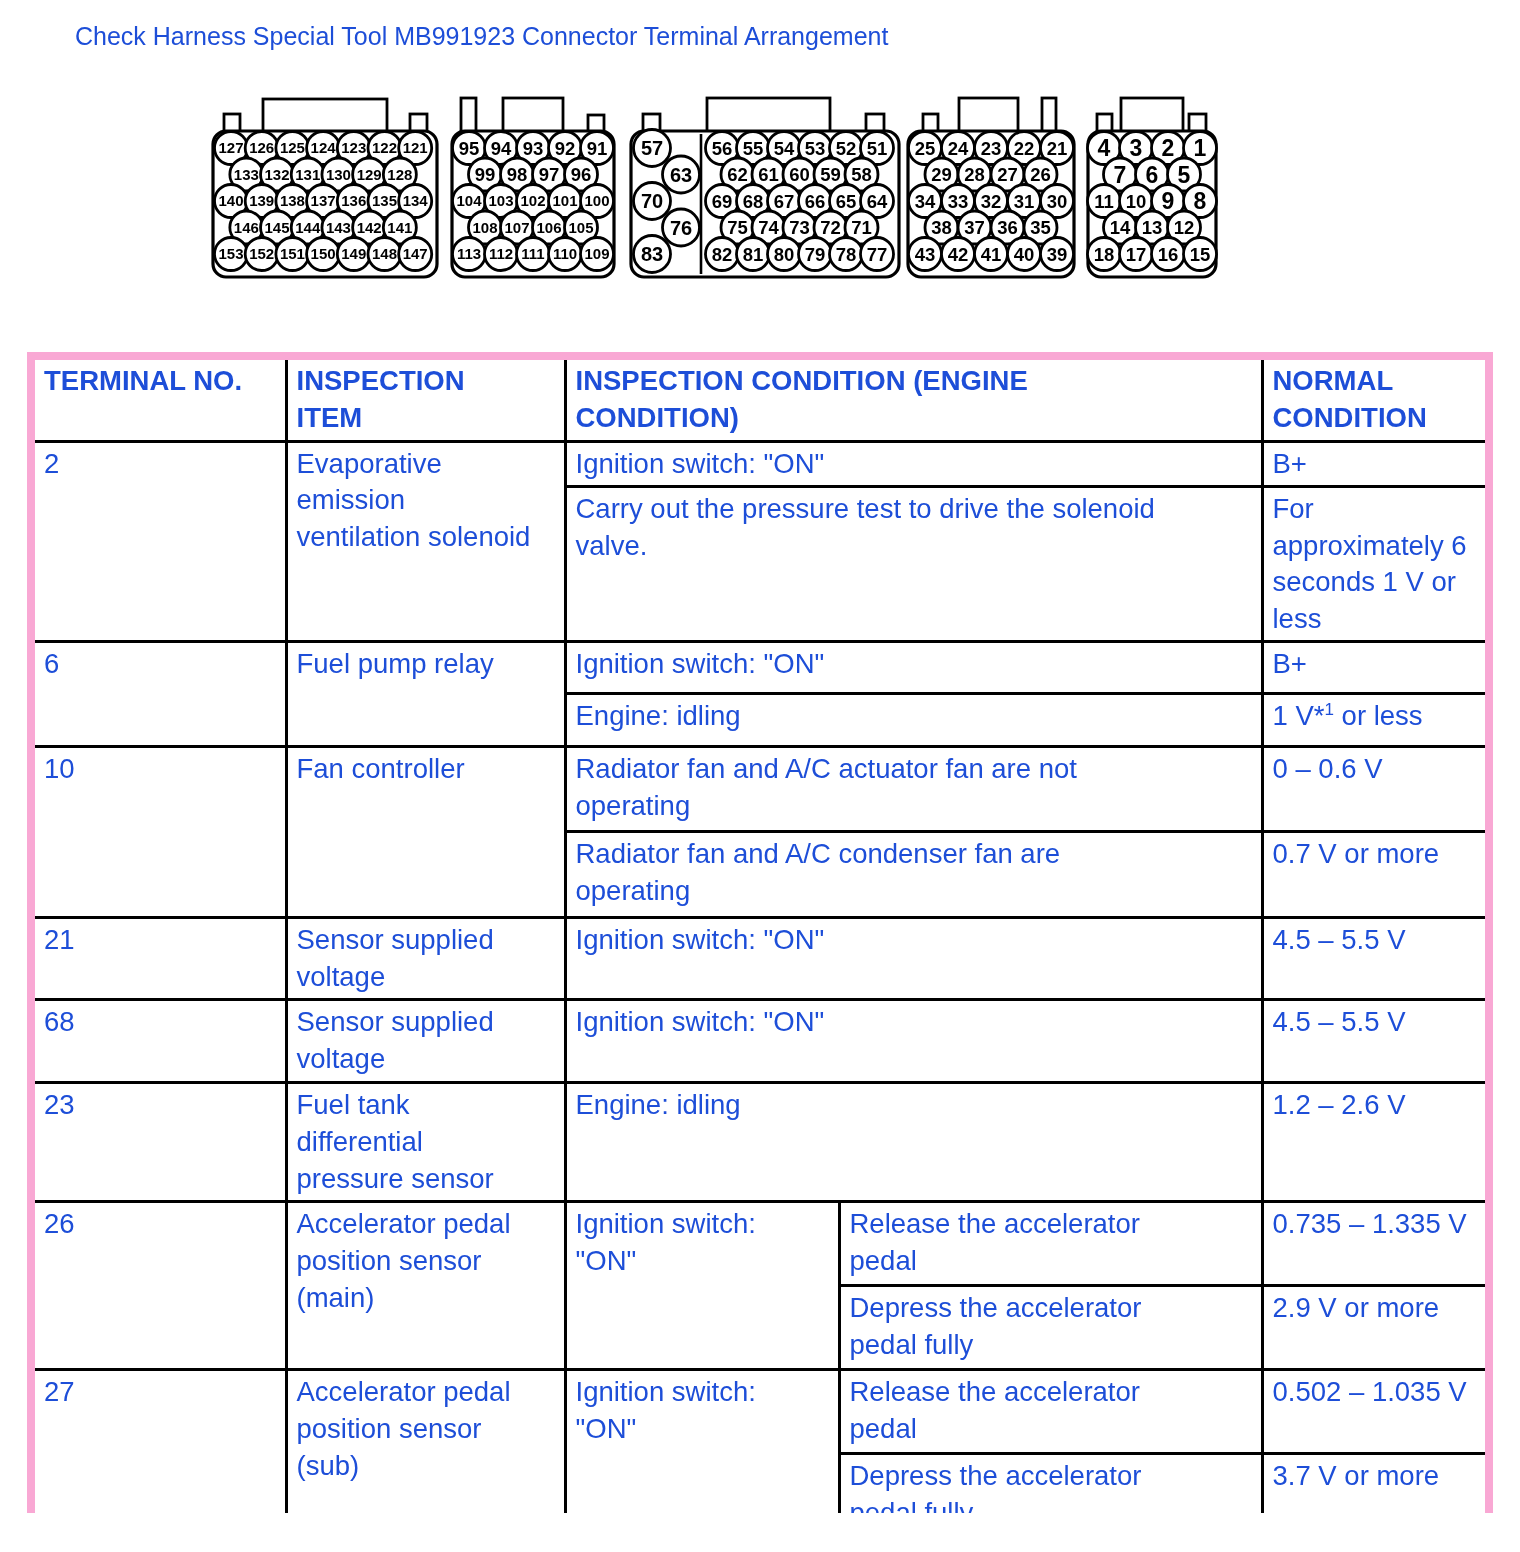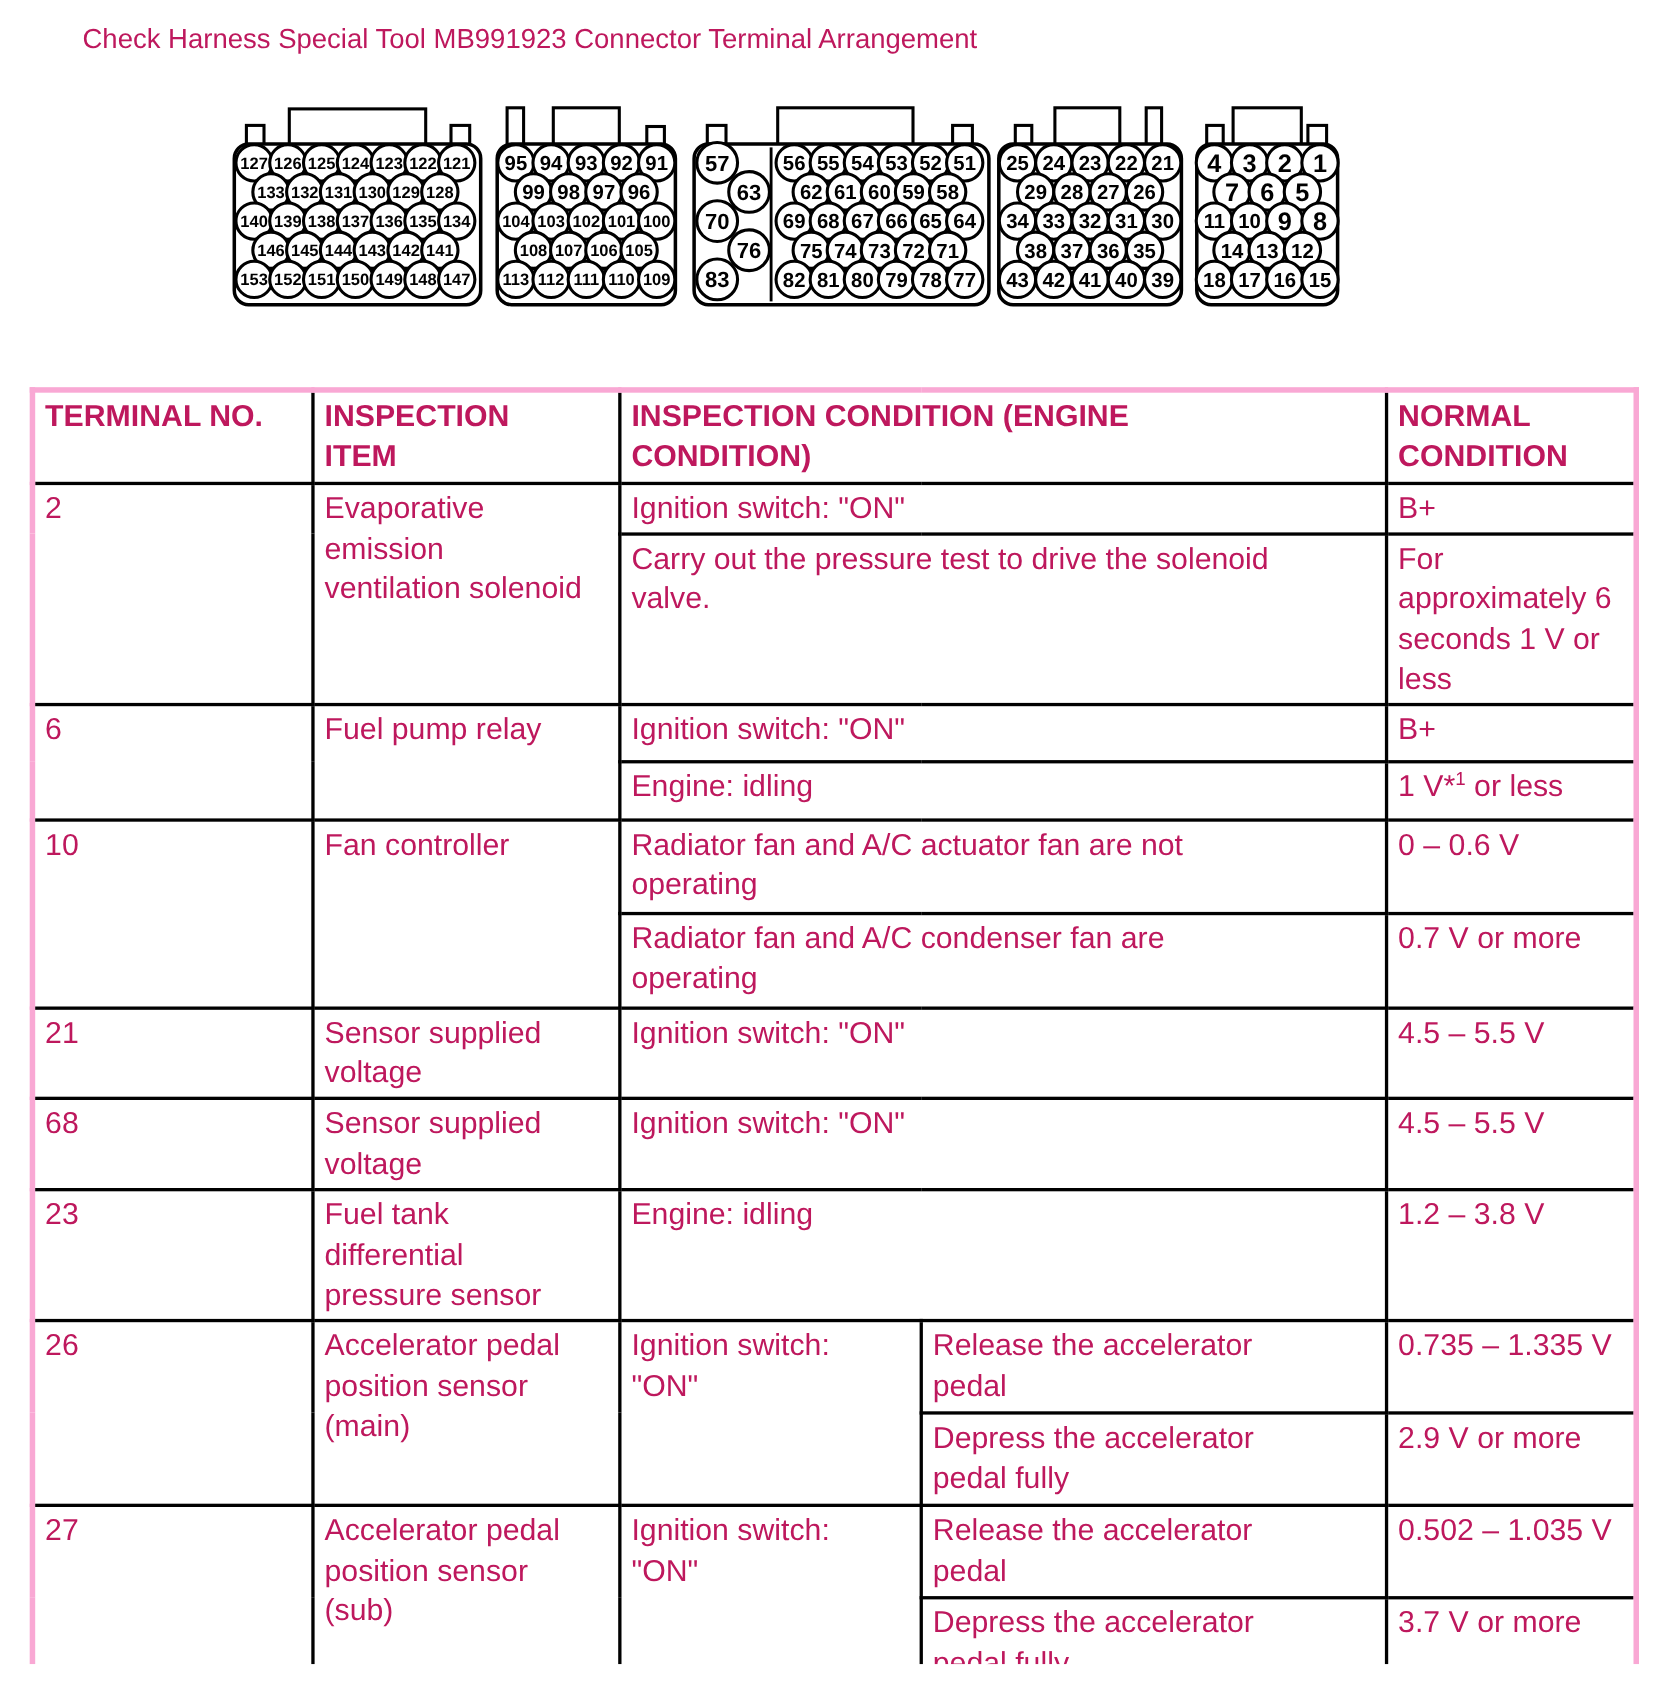--- a/index.html
+++ b/index.html
@@ -1,25 +1,25 @@
 <!DOCTYPE html>
 <html><head>
 <meta charset="utf-8">
 <style>
   html,body{margin:0;padding:0;background:#fff;}
   .page{position:relative;width:1520px;height:1513px;background:#fff;
-        font-family:"Liberation Sans",sans-serif;color:#be185d;overflow:hidden;}
+        font-family:"Liberation Sans",sans-serif;color:#1d4ed8;overflow:hidden;}
   .title{position:absolute;left:75px;top:22px;font-size:25px;white-space:nowrap;}
   #connector-svg{position:absolute;left:0;top:0;}
   svg text{font-family:"Liberation Sans",sans-serif;font-weight:bold;fill:#000;}
   .fig-label{position:absolute;left:27px;top:290px;width:1428px;text-align:right;
              font-weight:bold;font-size:23px;}
   table.inspection{position:absolute;left:27px;top:352px;width:1458px;
                    border-collapse:collapse;table-layout:fixed;
-                   border:5px solid #f9a8d4;}
+                   border:8px solid #f9a8d4;}
   .inspection th,.inspection td{border:3px solid #000;vertical-align:top;text-align:left;
        padding:3px 9px;font-size:27.5px;line-height:1.33;white-space:pre-line;
        overflow:hidden;font-weight:normal;}
   .inspection th{font-weight:bold;}
   sup{font-size:62%;line-height:0;}
 </style>
 </head>
 <body>
 
 <div class="page">
@@ -658,21 +658,21 @@
         <td colspan="2">Ignition switch: "ON"</td>
         <td>4.5 – 5.5 V</td>
       </tr>
 
       <tr style="height:119px">
         <td>23</td>
         <td>Fuel tank
 differential
 pressure sensor</td>
         <td colspan="2">Engine: idling</td>
-        <td>1.2 – 3.8 V</td>
+        <td>1.2 – 2.6 V</td>
       </tr>
 
       <tr style="height:84px">
         <td rowspan="2">26</td>
         <td rowspan="2">Accelerator pedal
 position sensor
 (main)</td>
         <td rowspan="2">Ignition switch:
 "ON"</td>
         <td>Release the accelerator

